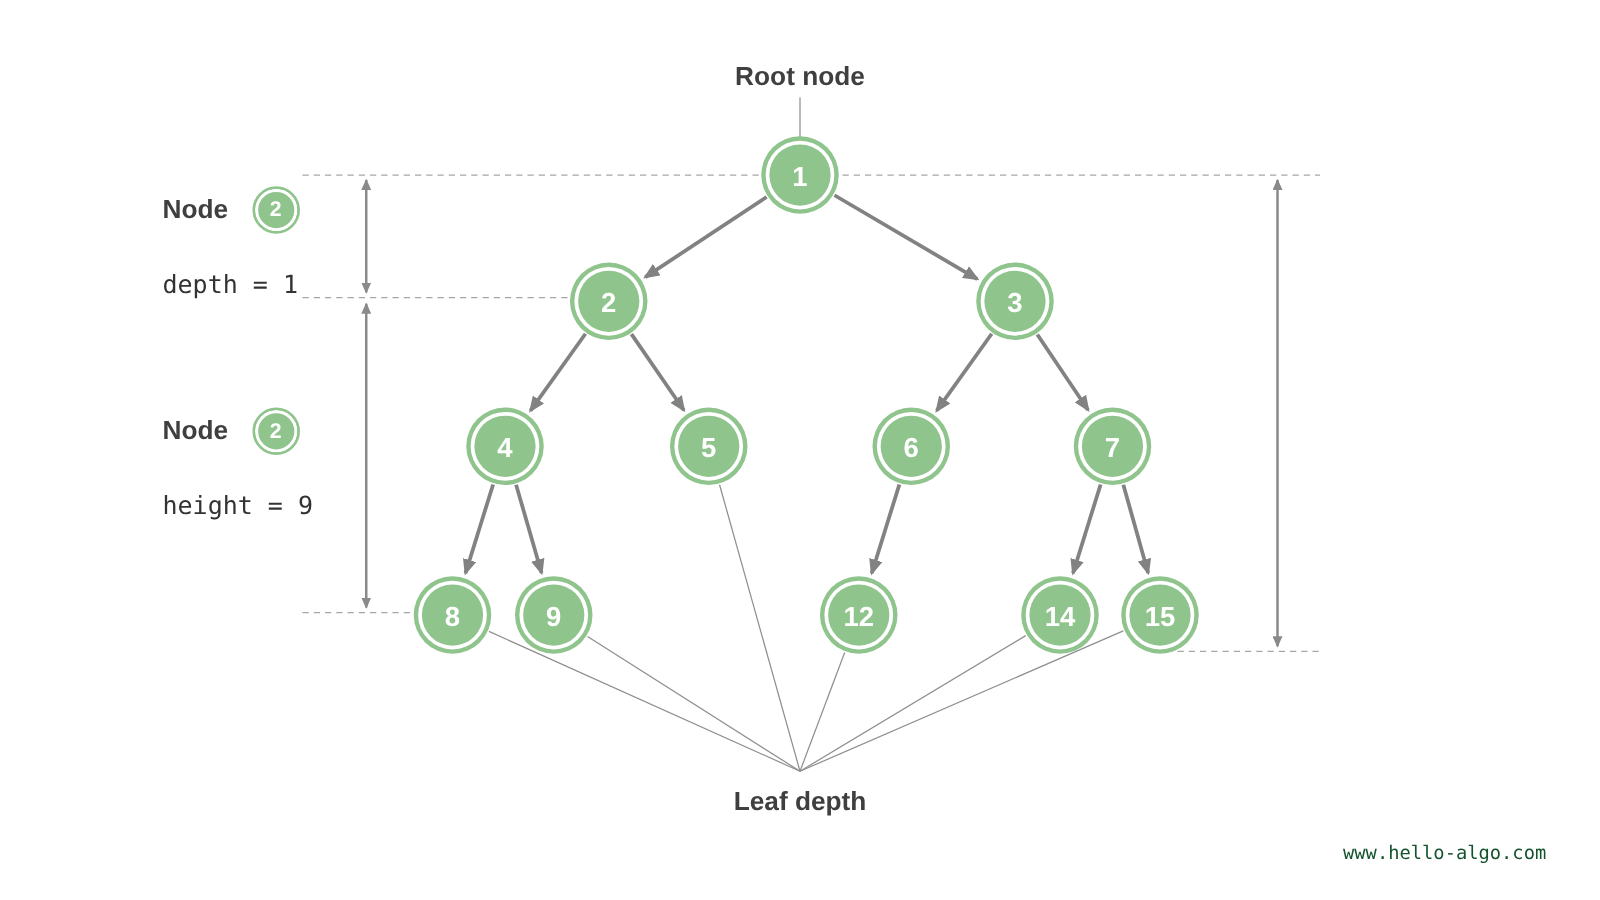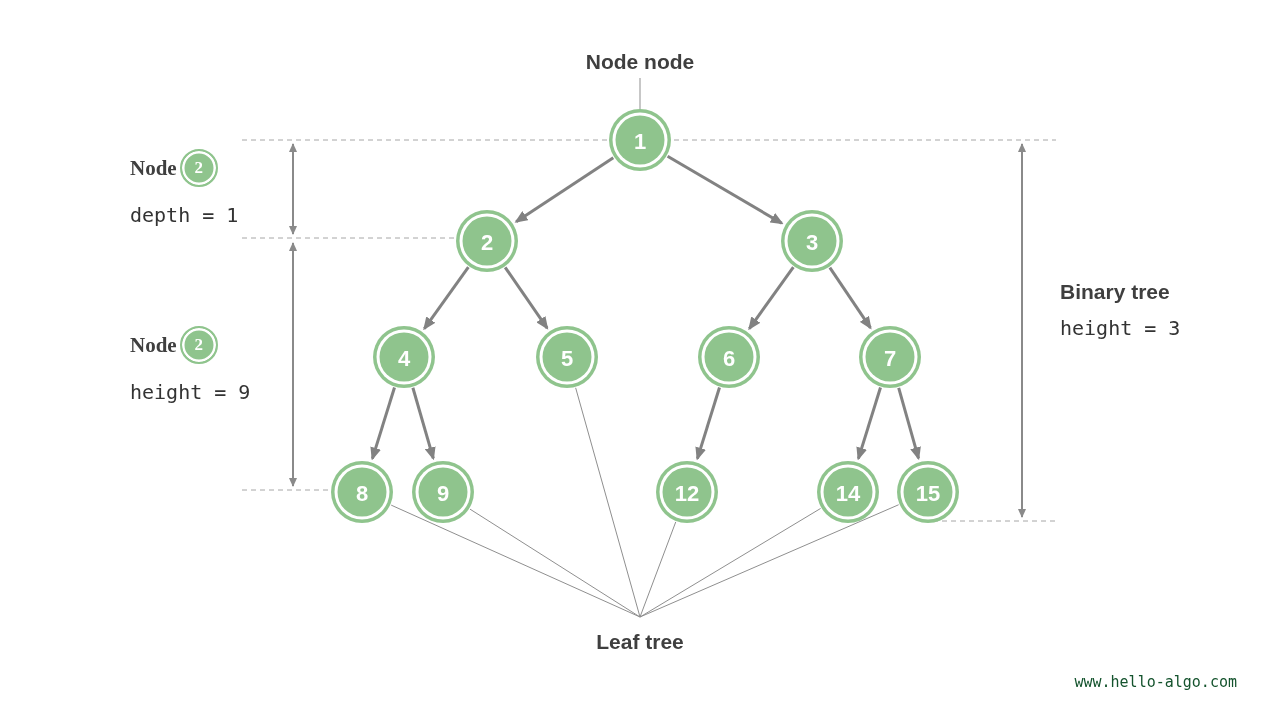--- a/index.html
+++ b/index.html
@@ -15,42 +15,42 @@
   #tree-svg { position: absolute; left: 0; top: 0; }
   .big-label {
     position: absolute;
     transform: translateX(-50%);
     font-weight: bold;
     font-size: 21px;
     color: #3f3f3f;
     white-space: nowrap;
   }
   .ann { position: absolute; }
-  .ann-row { display: flex; align-items: center; gap: 3px; font-family: Liberation Serif, serif; }
+  .ann-row { display: flex; align-items: center; gap: 19px; }
   .ann-title {
     font-weight: bold;
     font-size: 21px;
     color: #3f3f3f;
     white-space: nowrap;
   }
   .badge {
     width: 38px; height: 38px;
     border-radius: 50%;
     display: flex; align-items: center; justify-content: center;
     color: #ffffff;
     font-weight: bold;
     font-size: 17px;
   }
   .mono {
     font-family: "DejaVu Sans Mono", monospace;
     font-size: 20px;
     color: #333333;
     white-space: nowrap;
   }
-  .ann .mono { margin-top: 16px; }
+  .ann .mono { margin-top: 28px; }
   .ann-tree .mono { margin-top: 12px; }
   .watermark {
     position: absolute;
     font-family: "DejaVu Sans Mono", monospace;
     font-size: 15px;
     color: #14532d;
     white-space: nowrap;
   }
 </style>
 </head>
@@ -159,40 +159,36 @@
         <text x="848" y="493" text-anchor="middle" dominant-baseline="central" fill="#FFFFFF" font-size="22" font-weight="bold" font-family="&quot;Liberation Sans&quot;, sans-serif">14</text>
       </g>
       <g>
         <circle cx="928" cy="492" r="31" fill="#8FC48D"></circle>
         <circle cx="928" cy="492" r="27.5" fill="#ffffff"></circle>
         <circle cx="928" cy="492" r="24.5" fill="#8FC48D"></circle>
         <text x="928" y="493" text-anchor="middle" dominant-baseline="central" fill="#FFFFFF" font-size="22" font-weight="bold" font-family="&quot;Liberation Sans&quot;, sans-serif">15</text>
       </g>
     </svg>
 
-  <div class="big-label" style="left: 640px; top: 50px;">Node node</div>
+  <div class="big-label" style="left: 640px; top: 50px;">Root node</div>
 
-  <div class="big-label" style="left: 640px; top: 630px;">Leaf tree</div>
+  <div class="big-label" style="left: 640px; top: 630px;">Leaf depth</div>
 
   <div class="ann" style="left: 130px; top: 149px;">
     <div class="ann-row">
       <span class="ann-title">Node</span>
       <span class="badge" style="background: rgb(143, 196, 141); border: 2.5px solid rgb(143, 196, 141); box-shadow: rgb(255, 255, 255) 0px 0px 0px 2.5px inset;">2</span>
     </div>
     <div class="mono">depth = 1</div>
   </div>
 
   <div class="ann" style="left: 130px; top: 326px;">
     <div class="ann-row">
       <span class="ann-title">Node</span>
       <span class="badge" style="background: rgb(143, 196, 141); border: 2.5px solid rgb(143, 196, 141); box-shadow: rgb(255, 255, 255) 0px 0px 0px 2.5px inset;">2</span>
     </div>
     <div class="mono">height = 9</div>
   </div>
 
-  <div class="ann ann-tree" style="left: 1060px; top: 280px;">
-    <div class="ann-title">Binary tree</div>
-    <div class="mono">height = 3</div>
-  </div>
 
   <div class="watermark" style="right: 43px; top: 673px;">www.hello-algo.com</div>
 
 </div>
 
 </body></html>

